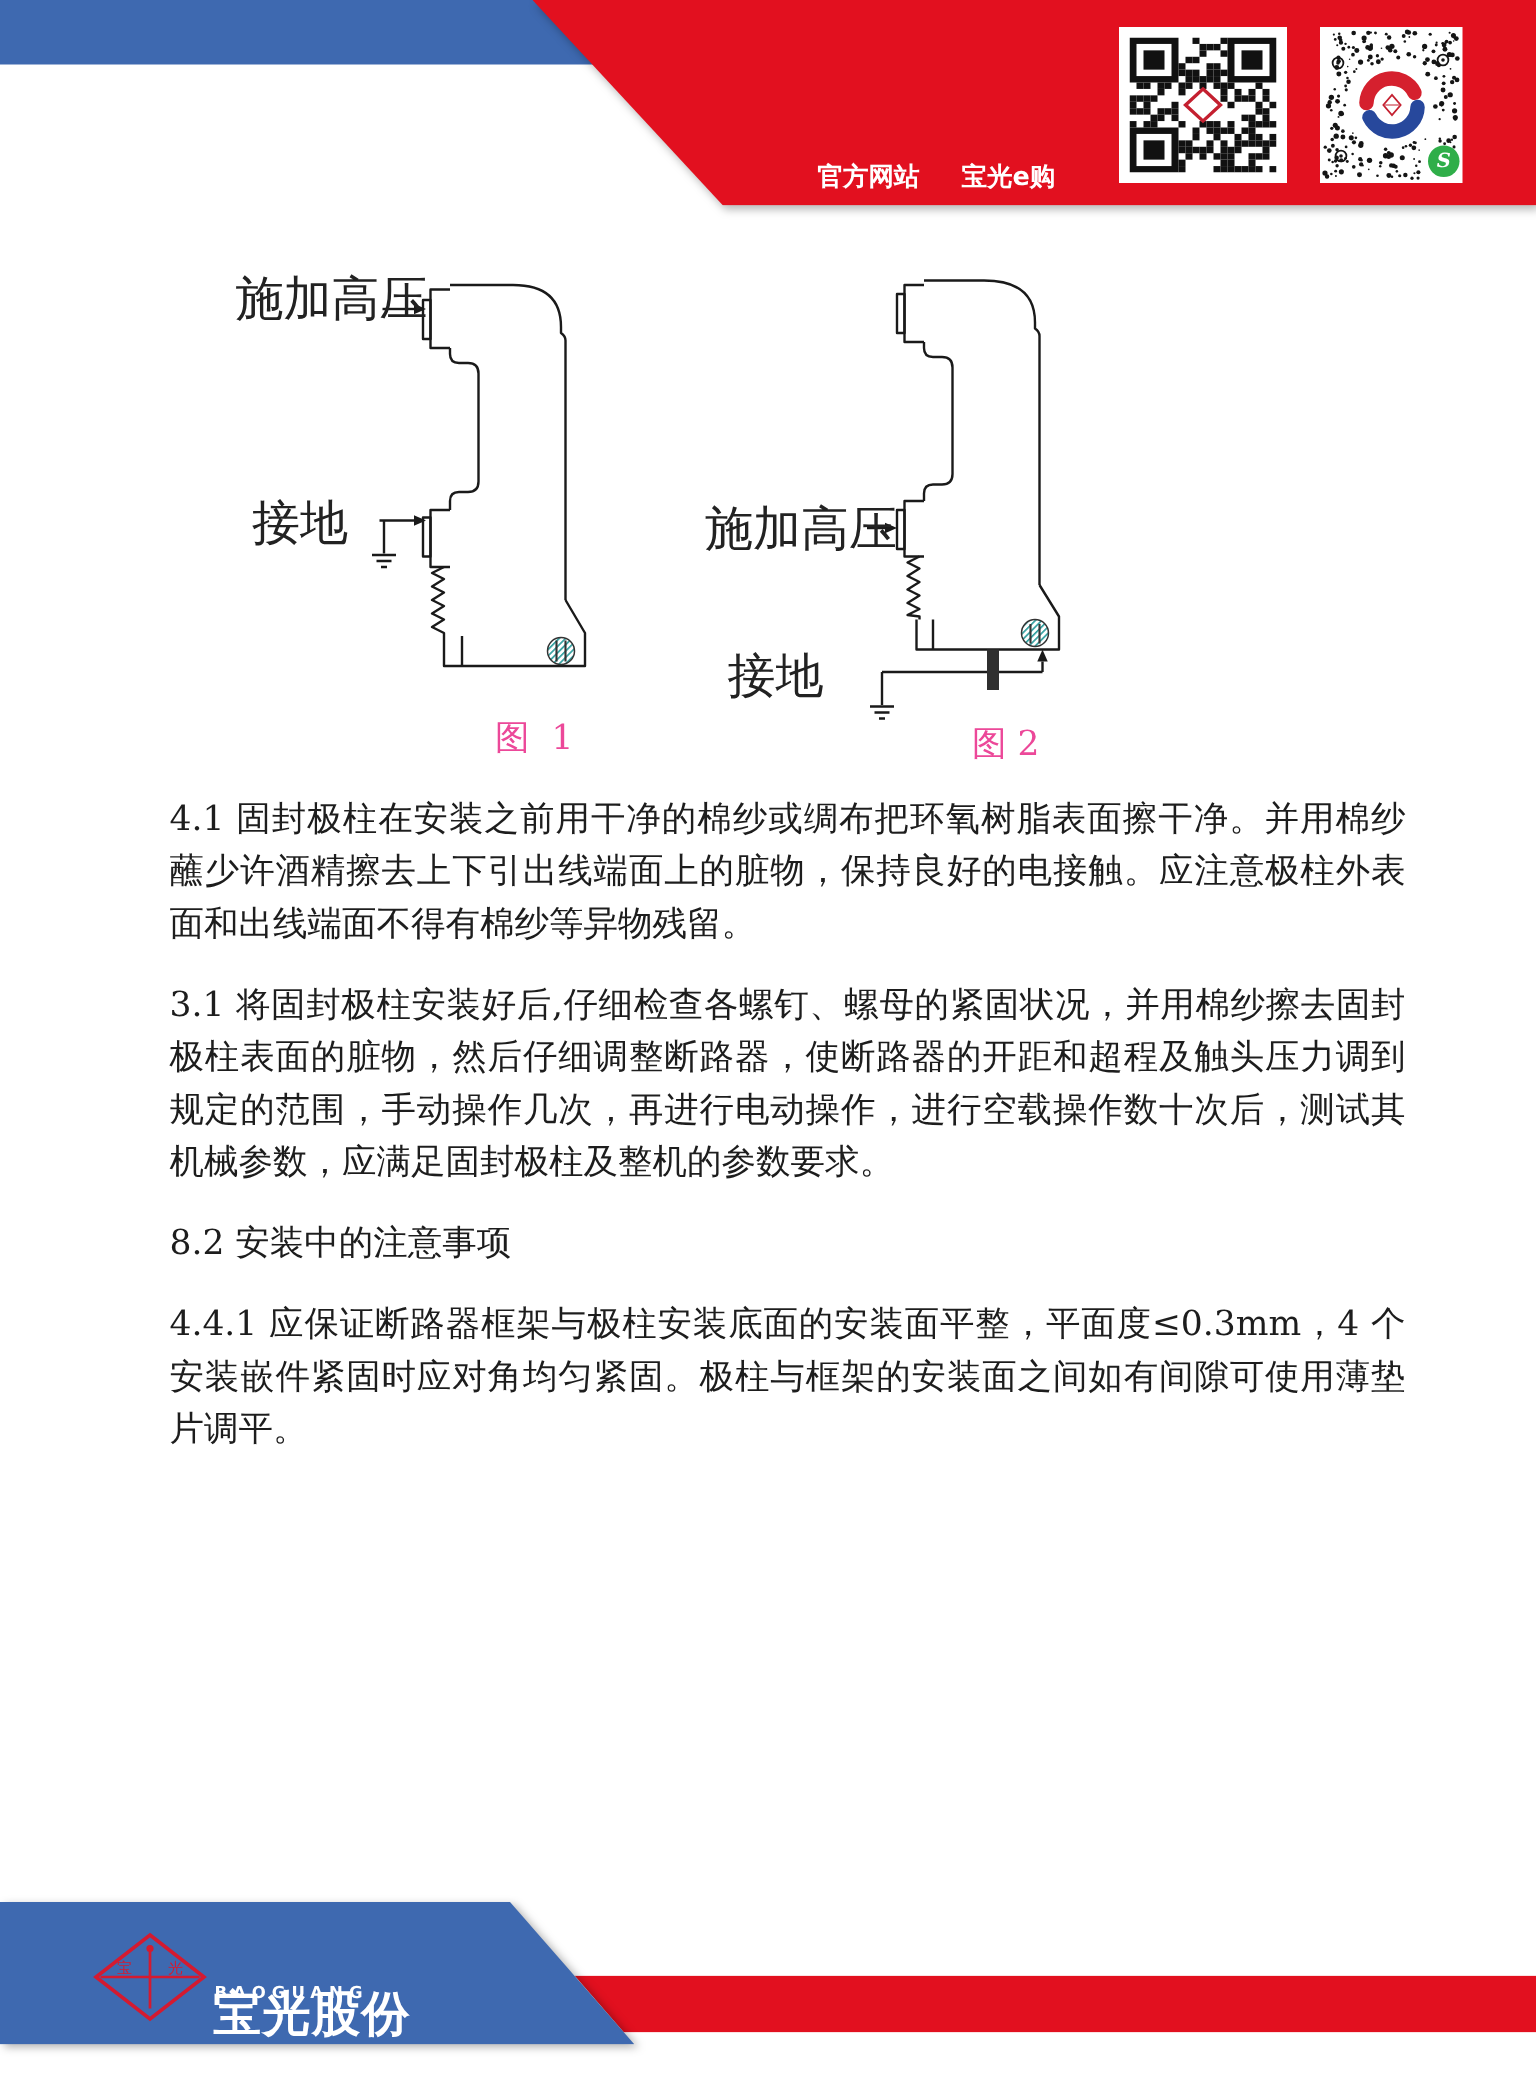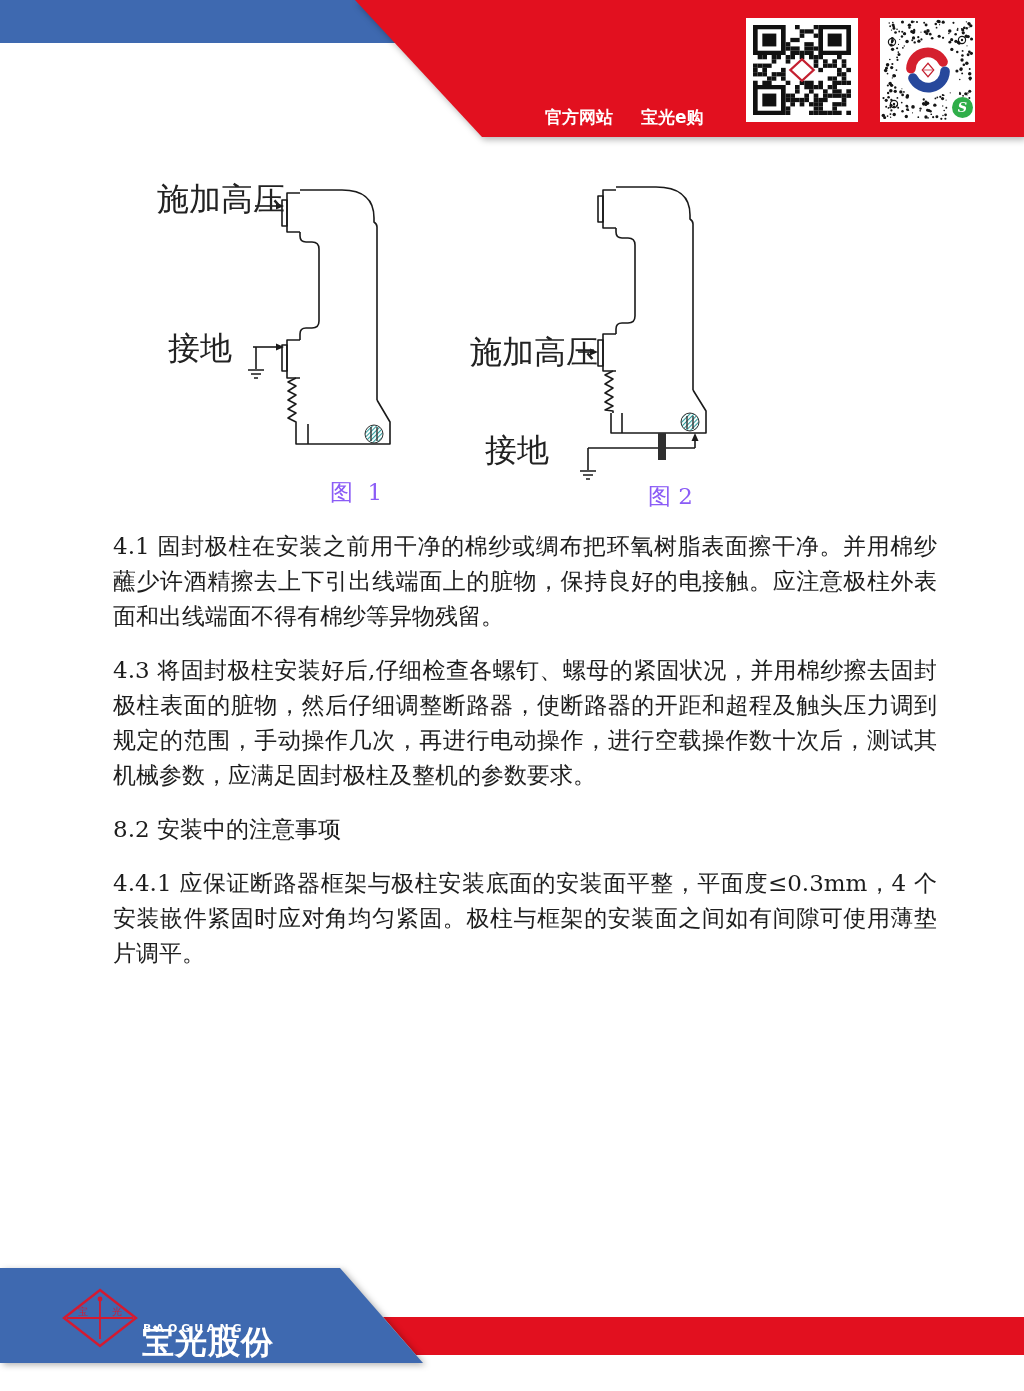--- a/index.html
+++ b/index.html
@@ -22,21 +22,21 @@
   .qr2-logo{position:absolute;left:50%;top:50%;width:54px;height:54px;transform:translate(-50%,-50%);}
   .qr2-badge{position:absolute;right:2px;bottom:4px;width:21px;height:21px;border-radius:50%;
         background:#2fae49;color:#fff;display:flex;align-items:center;justify-content:center;
         font:italic bold 13px "DejaVu Serif", serif;}
 
   
   .fig-svg{position:absolute;}
   #fig1{left:240px;top:180px;width:160px;height:292px;}
   #fig2{left:575px;top:182px;width:140px;height:303px;}
   .fig-label{position:absolute;font-size:32px;color:#222;line-height:1;white-space:pre;}
-  .fig-caption{position:absolute;font-size:23px;color:#8b5cf6;line-height:1;white-space:pre;}
+  .fig-caption{position:absolute;font-size:23px;color:#ec4899;line-height:1;white-space:pre;}
 
   
   .content{position:absolute;left:113px;top:529px;width:824px;}
   .sec-heading{font-family:"DejaVu Sans", sans-serif;font-weight:bold;font-size:26px;
         color:#2a56a8;margin:0 0 20px 2px;}
   .sec-heading .num{margin-right:16px;}
   .content p{margin:0 0 19px 0;font-size:23px;line-height:35px;text-align:justify;color:#1d1d1d;}
 
   
   .footer-red{position:absolute;left:0;top:1317px;width:1024px;height:38px;background:#e2101f;
@@ -494,21 +494,21 @@
     <path d="M687,416 V429 M693,416 V429" stroke="#333" stroke-width="1.4" fill="none"></path>
     <rect x="658" y="433" width="8" height="27" fill="#2f2f2f"></rect>
   </svg>
 
   <div class="fig-label" style="left:470px;top:336px;">施加高压</div>
   <div class="fig-label" style="left:485px;top:434px;">接地</div>
   <div class="fig-caption" style="left:648px;top:485px;">图 2</div>
 
   <div class="content">
     <p>4.1 固封极柱在安装之前用干净的棉纱或绸布把环氧树脂表面擦干净。并用棉纱蘸少许酒精擦去上下引出线端面上的脏物，保持良好的电接触。应注意极柱外表面和出线端面不得有棉纱等异物残留。</p>
-    <p>4.3 将固封极柱安装好后,仔细检查各螺钉、螺母的紧固状况，并用棉纱擦去固封极柱表面的脏物，然后仔细调整断路器，使断路器的开距和超程及触头压力调到规定的范围，手动操作几次，再进行电动操作，进行空载操作数十次后，测试其机械参数，应满足固封极柱及整机的参数要求。</p>
+    <p>3.1 将固封极柱安装好后,仔细检查各螺钉、螺母的紧固状况，并用棉纱擦去固封极柱表面的脏物，然后仔细调整断路器，使断路器的开距和超程及触头压力调到规定的范围，手动操作几次，再进行电动操作，进行空载操作数十次后，测试其机械参数，应满足固封极柱及整机的参数要求。</p>
     <p>8.2 安装中的注意事项</p>
     <p>4.4.1 应保证断路器框架与极柱安装底面的安装面平整，平面度≤0.3mm，4 个安装嵌件紧固时应对角均匀紧固。极柱与框架的安装面之间如有间隙可使用薄垫片调平。</p>
   </div>
 
   <div class="footer-red"></div>
   <div class="footer-blue-wrap">
     <div class="footer-blue"></div>
   </div>
 
   <svg class="footer-logo" viewBox="0 0 76 60">

